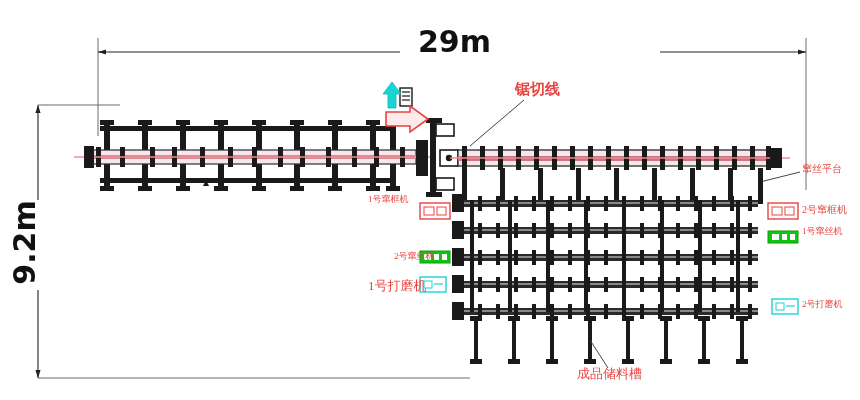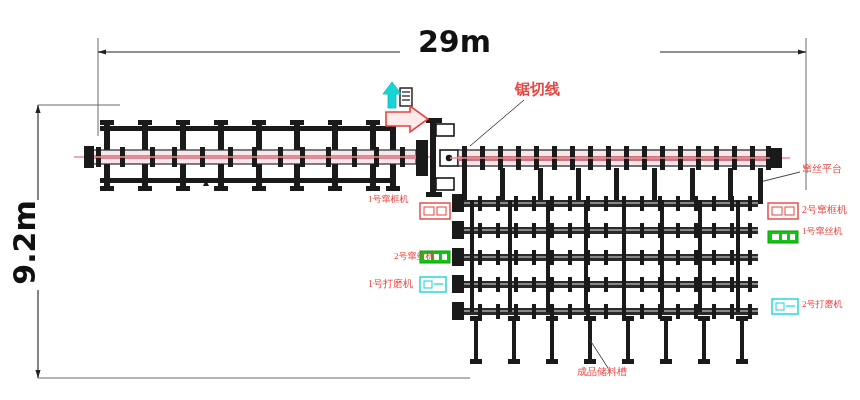--- a/index.html
+++ b/index.html
@@ -378,27 +378,27 @@
   </svg>
 
   <div class="dimtxt" style="left:418px;top:24px;font-size:30px;">29m</div>
 
   <div class="dimtxt" style="left:-18px;top:225px;font-size:30px;transform:rotate(-90deg);transform-origin:50% 50%;">9.2m</div>
 
   <div class="lbl red" style="left:515px;top:82px;font-size:15px;font-weight:700;">锯切线</div>
 
   <div class="lbl red" style="left:802px;top:164px;font-size:10px;">窜丝平台</div>
 
-  <div class="lbl red" style="left:577px;top:367px;font-size:10px;">成品储料槽</div>
+  <div class="lbl red" style="left:577px;top:367px;font-size:13px;">成品储料槽</div>
 
   <div class="lbl red" style="left:368px;top:195px;font-size:9px;">1号窜框机</div>
 
   <div class="lbl red" style="left:356px;top:252px;font-size:9px;margin-left:38px;">2号窜丝机</div>
 
-  <div class="lbl red" style="left:368px;top:279px;font-size:10px;">1号打磨机</div>
+  <div class="lbl red" style="left:368px;top:279px;font-size:13px;">1号打磨机</div>
 
   <div class="lbl red" style="left:802px;top:205px;font-size:10px;">2号窜框机</div>
 
   <div class="lbl red" style="left:802px;top:227px;font-size:9px;">1号窜丝机</div>
 
   <div class="lbl red" style="left:802px;top:300px;font-size:9px;">2号打磨机</div>
 
 </div>
 
 </body></html>

